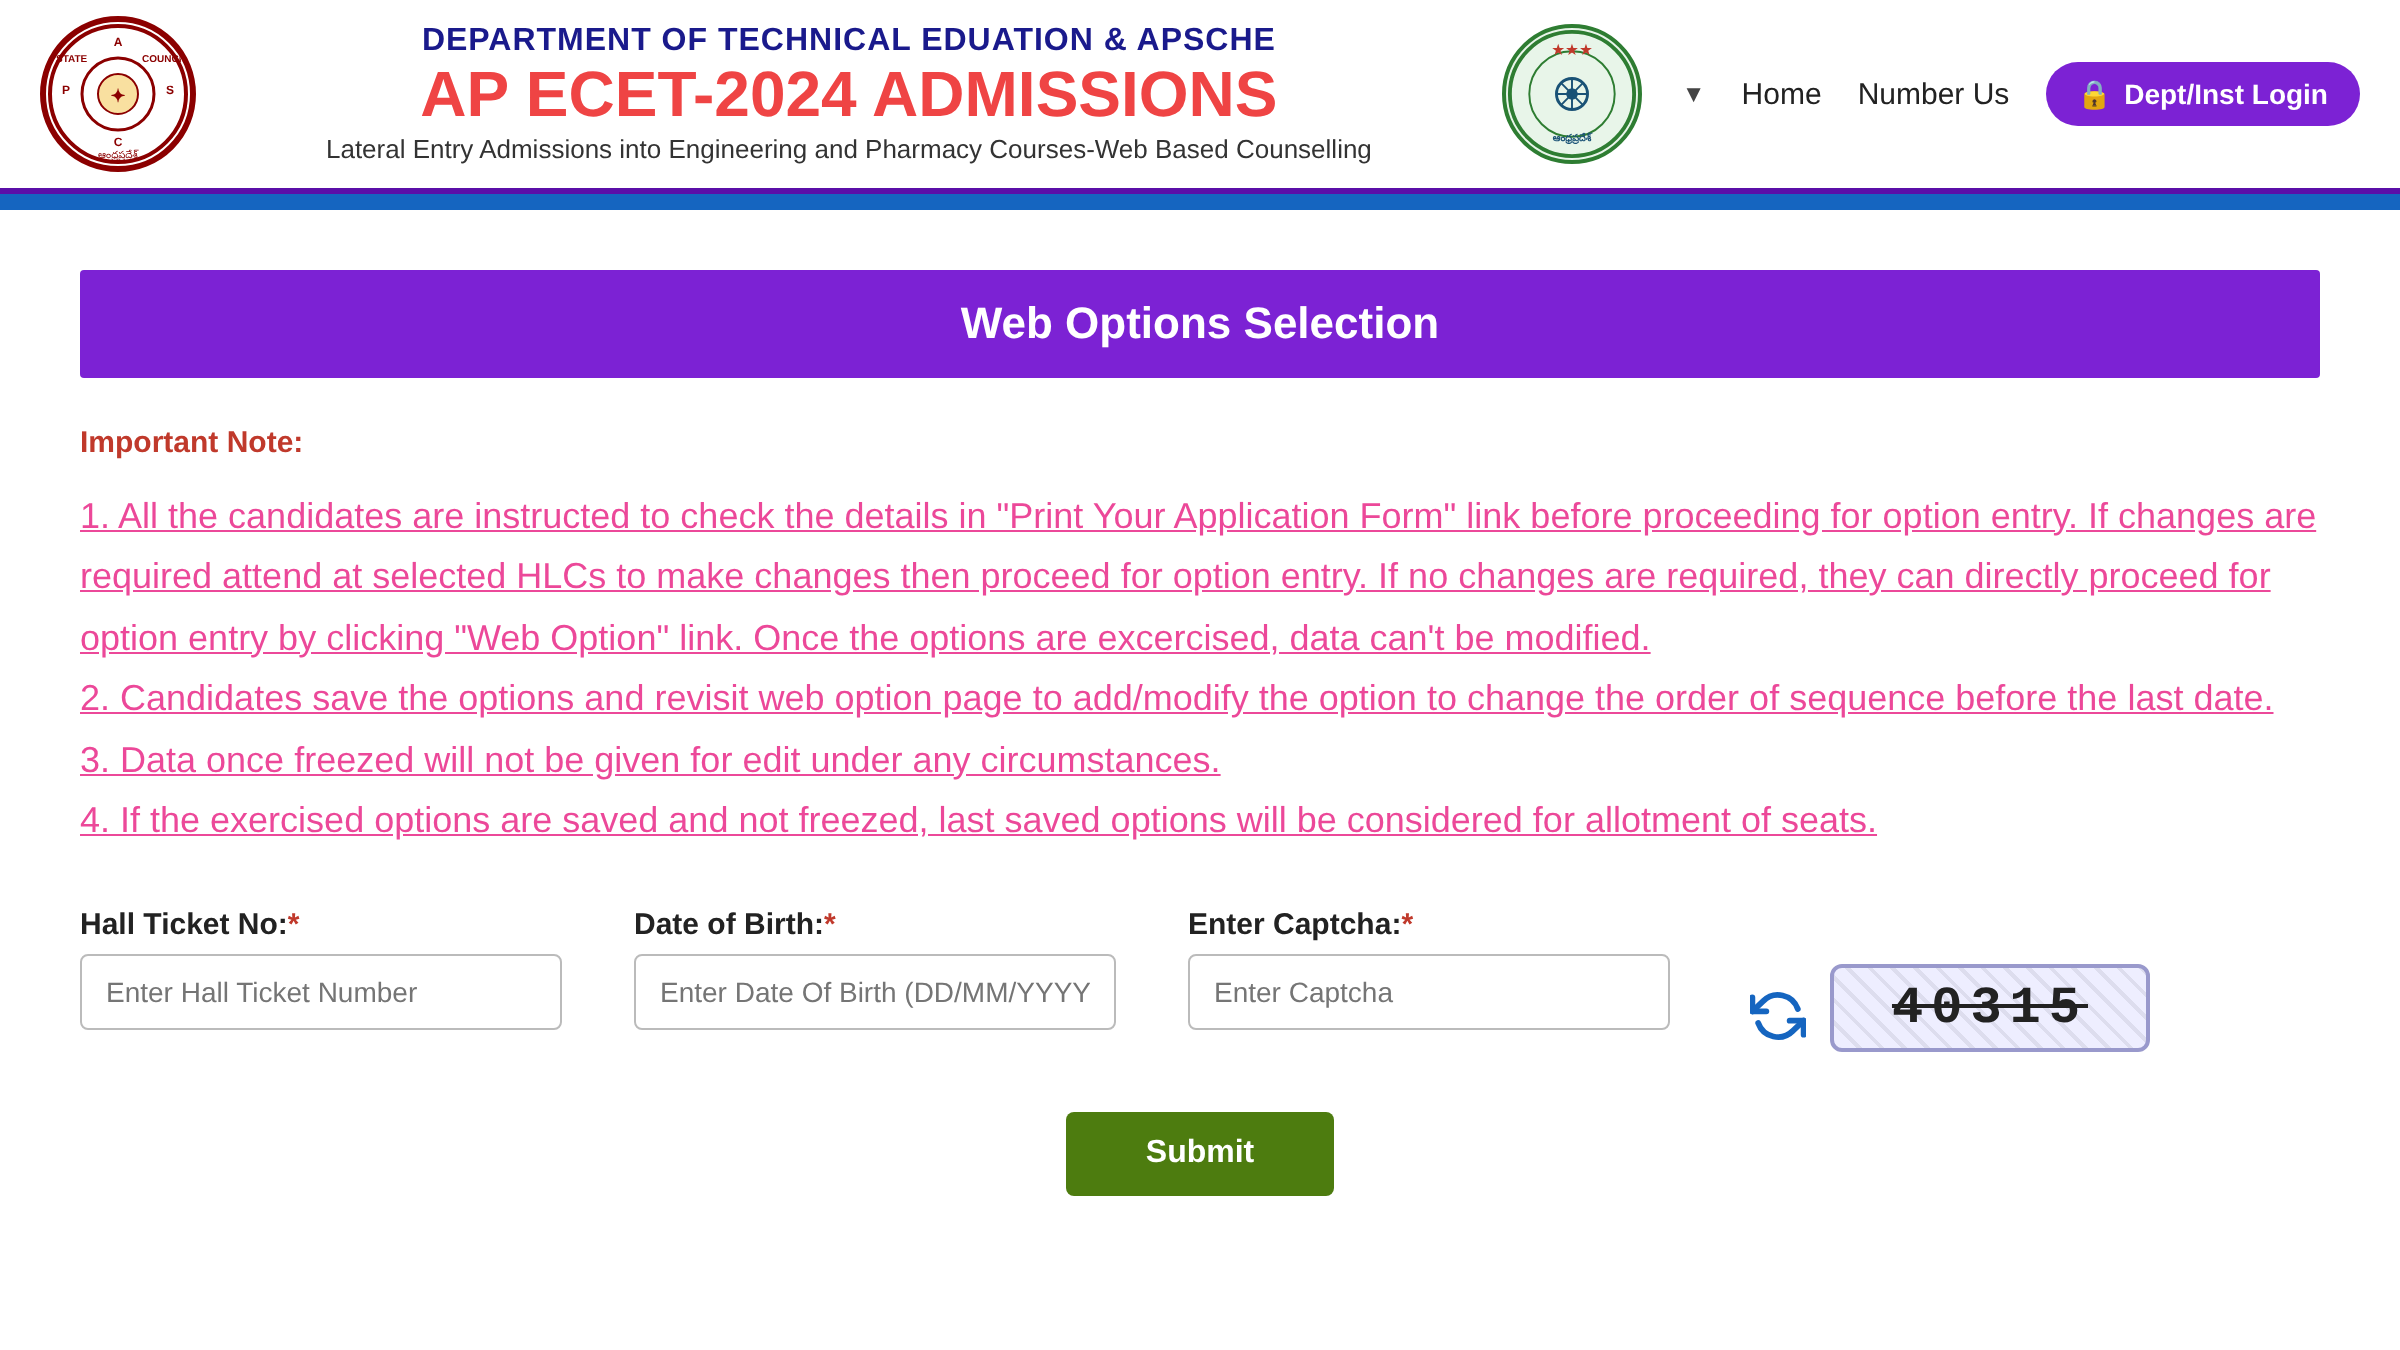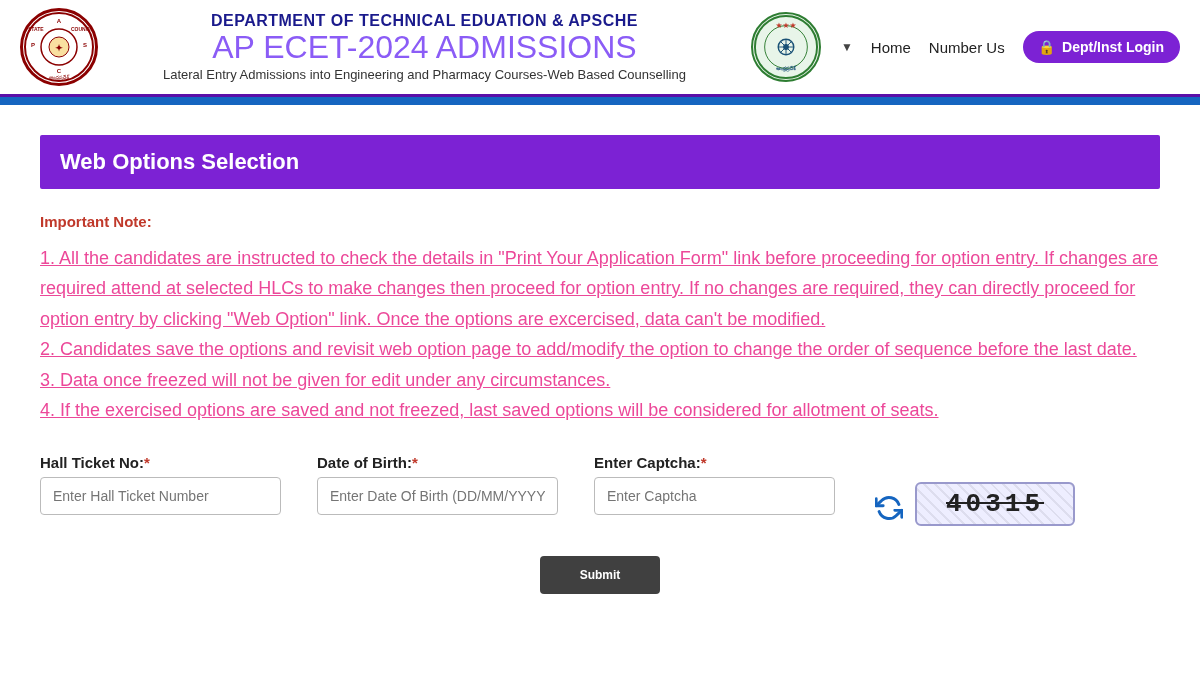--- a/index.html
+++ b/index.html
@@ -20,22 +20,22 @@
       padding: 0 10px;
     }
     .header-dept {
       font-size: 16px;
       font-weight: bold;
       color: #1a1a8c;
       letter-spacing: 0.5px;
     }
     .header-title {
       font-size: 32px;
-      font-weight: normal;
-      color: #8b5cf6;
+      font-weight: bold;
+      color: #ef4444;
       line-height: 1.1;
     }
     .header-subtitle {
       font-size: 13px;
       color: #333;
       margin-top: 2px;
     }
     .header-nav {
       display: flex;
       align-items: center;
@@ -80,20 +80,21 @@
     .main-content {
       max-width: 1160px;
       margin: 30px auto;
       padding: 0 20px;
     }
 
     
     .section-heading {
       background: #7c22d4;
       color: #fff;
+      text-align: center;
       padding: 14px 20px;
       font-size: 22px;
       font-weight: bold;
       border-radius: 2px;
       margin-bottom: 20px;
     }
 
     
     .note-section {
       margin-bottom: 28px;
@@ -183,26 +184,26 @@
       margin-top: 28px;
       user-select: none;
     }
 
     
     .submit-area {
       text-align: center;
       margin-top: 10px;
     }
     .btn-submit {
-      background: #404040;
+      background: #4d7c0f;
       color: #fff;
       border: none;
       border-radius: 4px;
       padding: 12px 40px;
-      font-size: 12px;
+      font-size: 16px;
       font-weight: bold;
       cursor: pointer;
     }
 
     
     .logo-circle {
       width: 78px;
       height: 78px;
       border: 3px solid #8b0000;
       border-radius: 50%;

